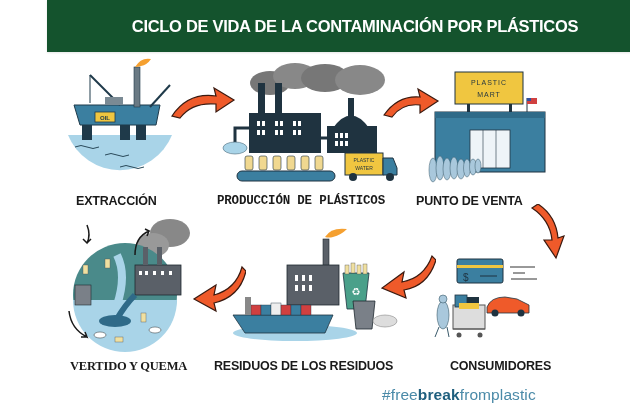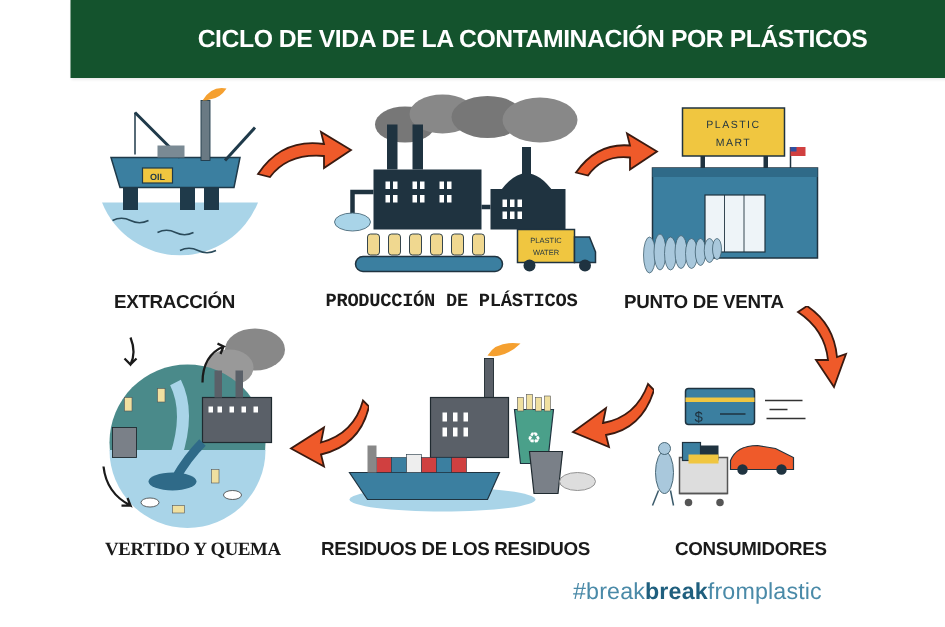--- a/index.html
+++ b/index.html
@@ -254,13 +254,13 @@
       <ellipse cx="35" cy="120" rx="6" ry="3"></ellipse>
         <ellipse cx="90" cy="115" rx="6" ry="3"></ellipse>
     </g>
     <path d="M22 10 q4 10 0 18 l-4 -4 m4 4 l4 -4" stroke="#1a1a1a" stroke-width="1.5" fill="none"></path>
     <path d="M70 40 q0 -18 14 -24 l-4 -2 m4 2 l-2 5" stroke="#1a1a1a" stroke-width="1.5" fill="none"></path>
     <path d="M4 96 q2 18 18 26 l-2 -5 m2 5 l-6 0" stroke="#1a1a1a" stroke-width="1.5" fill="none"></path>
   </svg>
 </div>
 <div class="label" style="left:70px;top:359px;font-family:Liberation Serif, serif;">VERTIDO Y QUEMA</div>
 
-<div class="hashtag"><span>#break</span><b>break</b><span>fromplastic</span></div>
+<div class="hashtag"><span>#free</span><b>break</b><span>fromplastic</span></div>
 
 </body></html>

